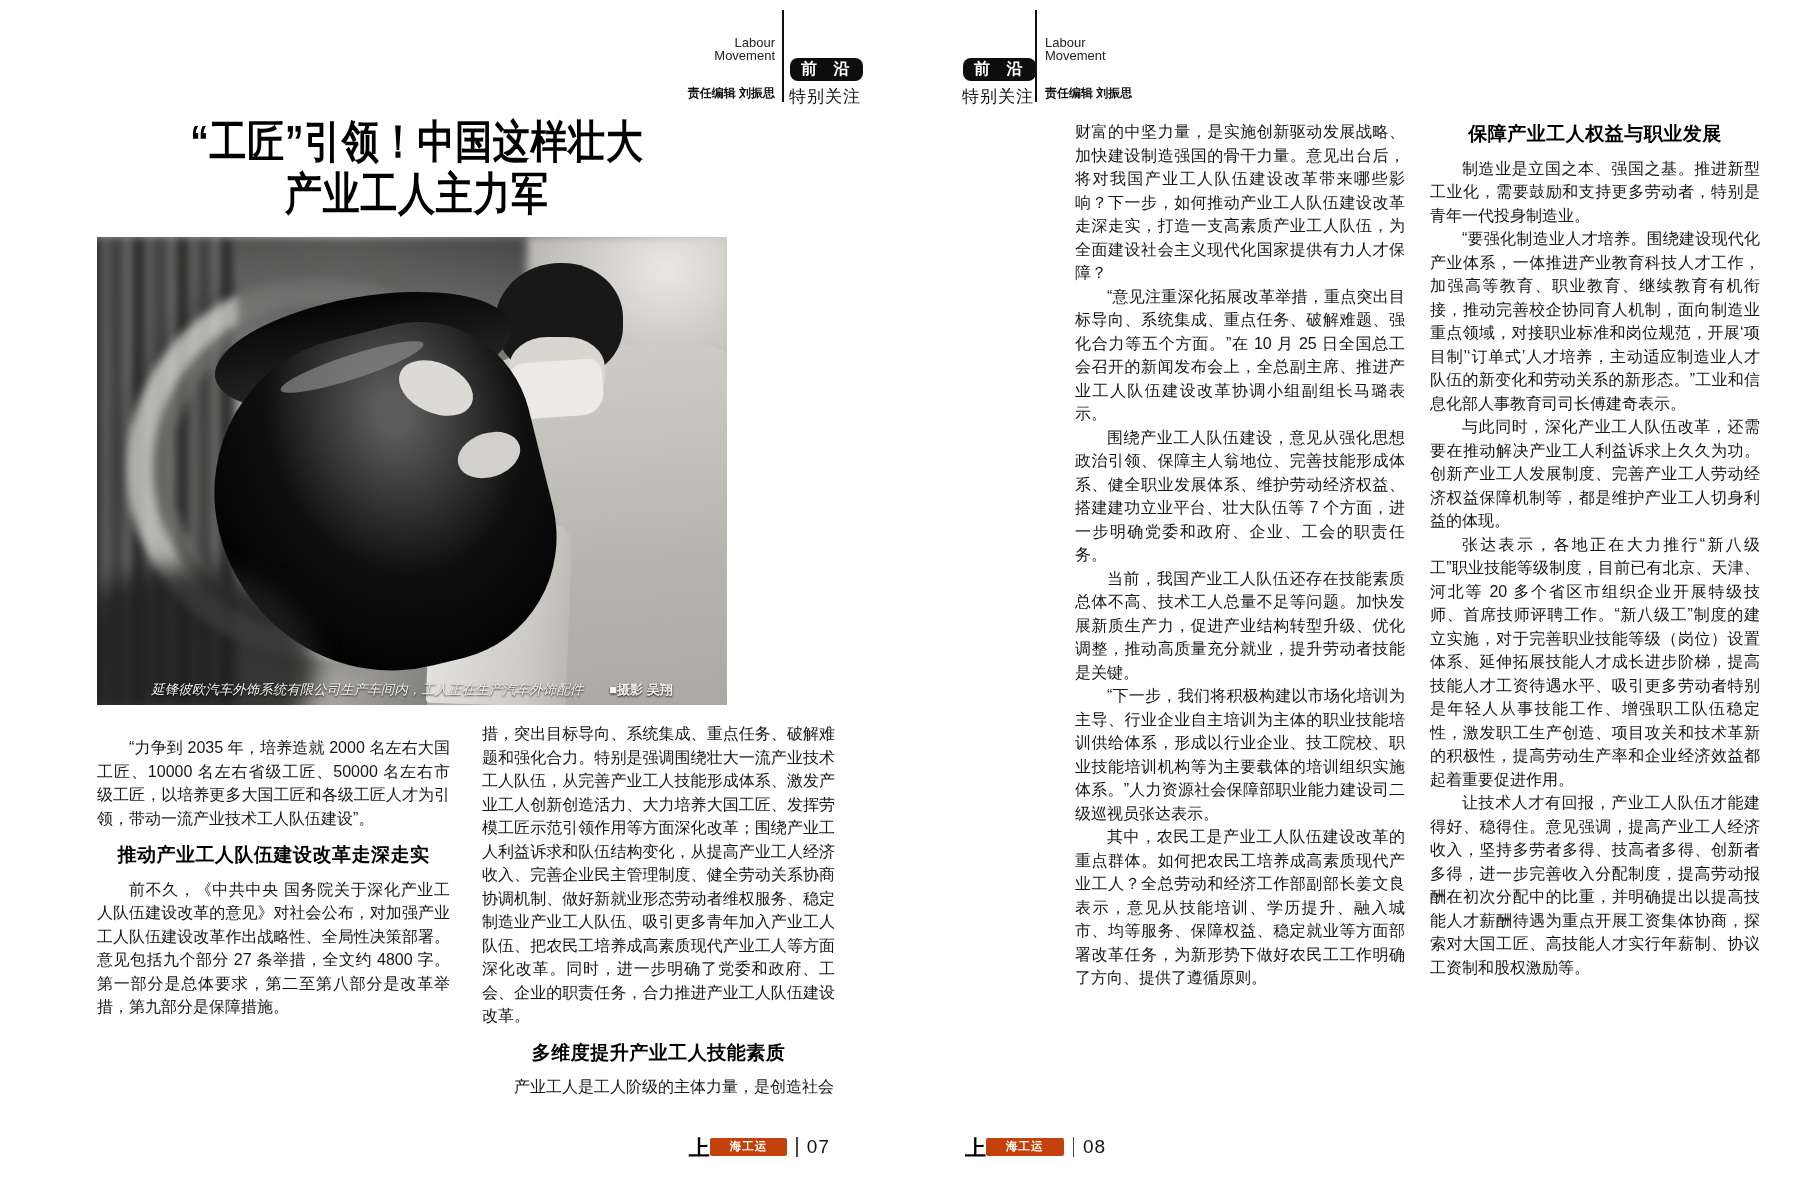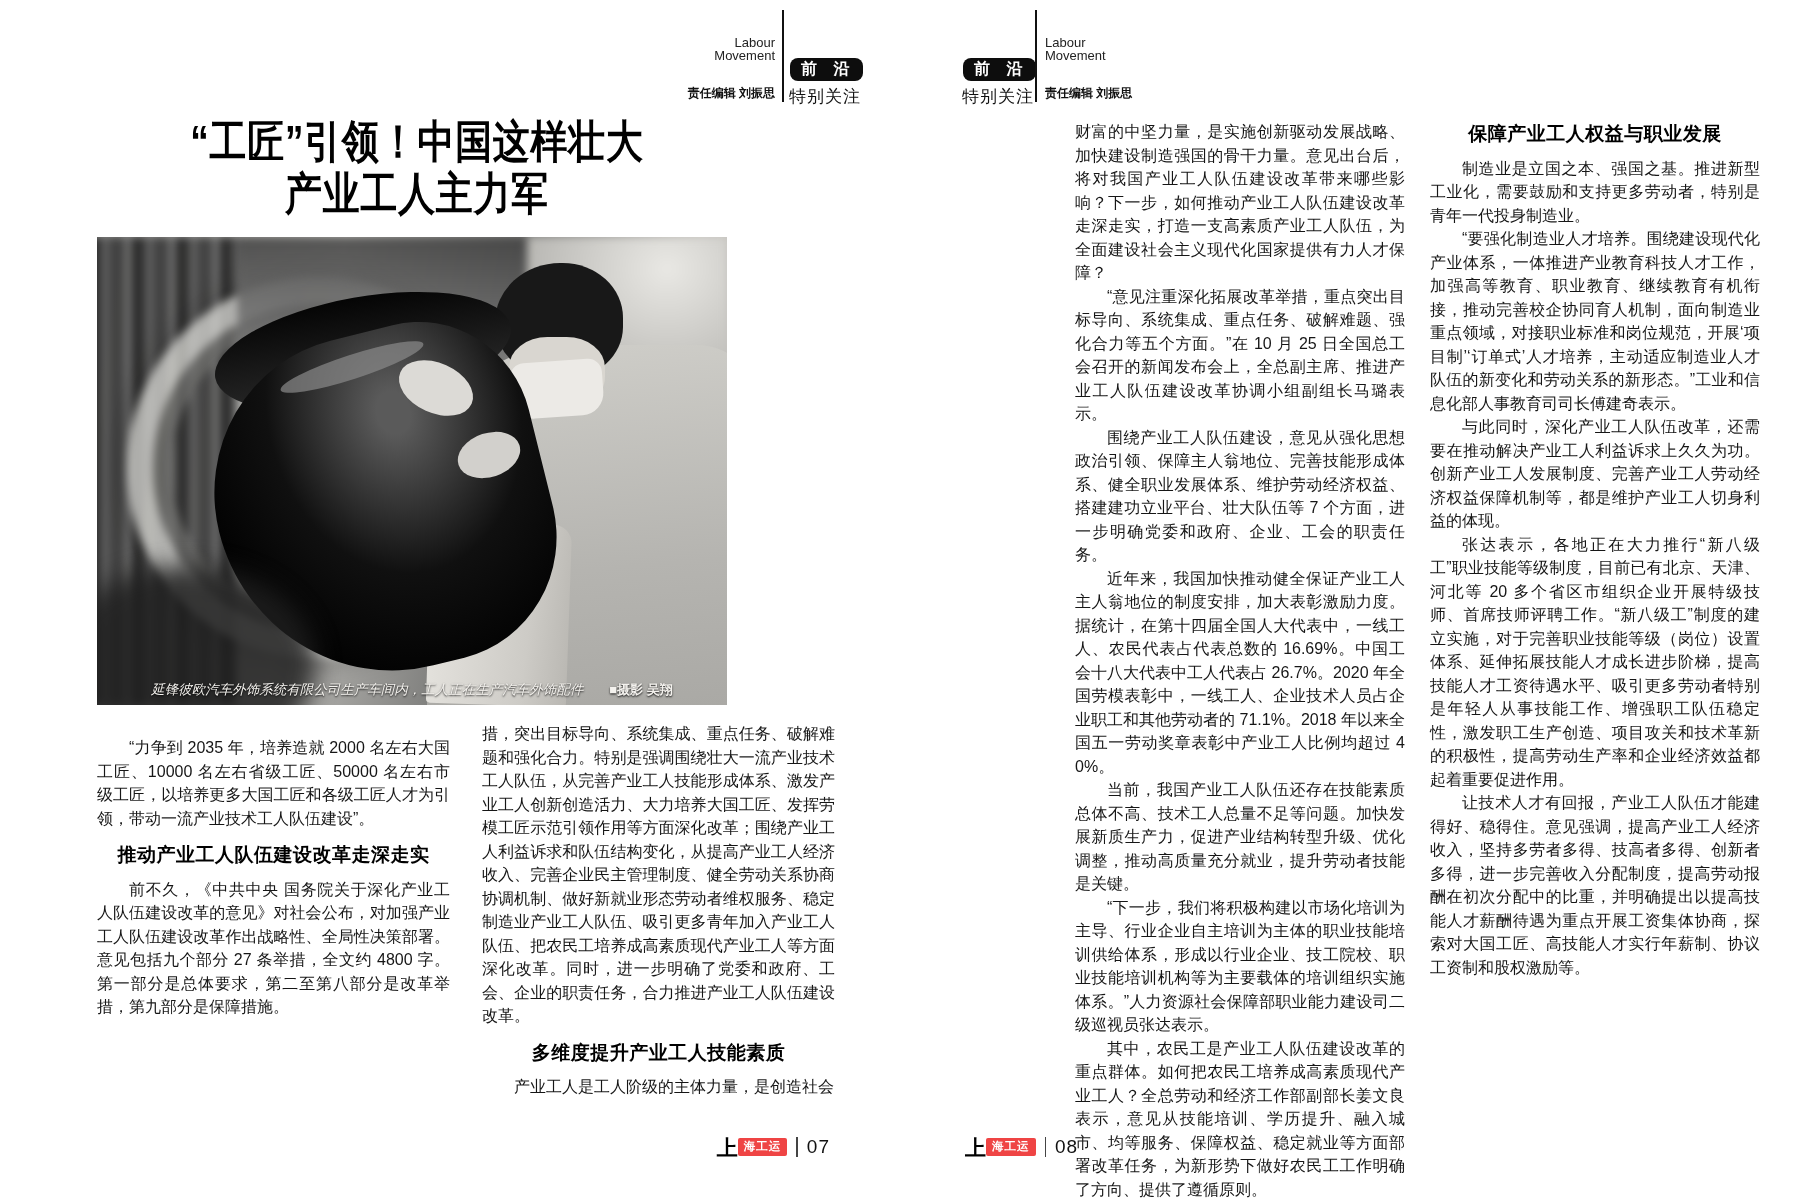--- a/index.html
+++ b/index.html
@@ -59,21 +59,21 @@
   .ind{text-indent:2em;}
   .sec-h{text-align:center;font-weight:bold;font-size:19px;margin:13px 0 11px;letter-spacing:.5px;color:#000;text-indent:0;}
   .sec-h.first{margin-top:2px;}
   .bold-tail{font-weight:bold;}
 
   
   .foot{position:absolute;top:1136px;display:flex;align-items:center;}
   .foot-l{left:640px;width:190px;justify-content:flex-end;}
   .foot-r{left:965px;width:190px;justify-content:flex-start;}
   .logo-shang{font-size:21px;font-weight:900;color:#000;line-height:1;}
-  .logo-box{background:#ef4444;color:#fff;font-size:11.5px;font-weight:bold;padding:3px 6px;letter-spacing:1px;line-height:1;border-radius:2px;}
+  .logo-box{background:#c2410c;color:#fff;font-size:11.5px;font-weight:bold;padding:3px 20px;letter-spacing:1px;line-height:1;border-radius:2px;}
   .foot-sep{display:inline-block;width:1.5px;height:20px;background:#444;margin:0 9px;}
   .foot-num{font-size:19px;color:#111;letter-spacing:1px;}
 </style>
 </head>
 <body>
 
 <div class="spread">
 
   <div class="hdr-en" style="left:620px;top:36px;width:155px;text-align:right;">
     <div>Labour</div>
@@ -130,21 +130,20 @@
   <div class="col" style="left:482px;top:722px;">
     <p class="p">措，突出目标导向、系统集成、重点任务、破解难题和强化合力。特别是强调围绕壮大一流产业技术工人队伍，从完善产业工人技能形成体系、激发产业工人创新创造活力、大力培养大国工匠、发挥劳模工匠示范引领作用等方面深化改革；围绕产业工人利益诉求和队伍结构变化，从提高产业工人经济收入、完善企业民主管理制度、健全劳动关系协商协调机制、做好新就业形态劳动者维权服务、稳定制造业产业工人队伍、吸引更多青年加入产业工人队伍、把农民工培养成高素质现代产业工人等方面深化改革。同时，进一步明确了党委和政府、工会、企业的职责任务，合力推进产业工人队伍建设改革。</p>
     <p class="p sec-h">多维度提升产业工人技能素质</p>
     <p class="p ind">产业工人是工人阶级的主体力量，是创造社会</p>
   </div>
 
   <div class="col col-r" style="left:1035px;top:120px;">
     <p class="p">财富的中坚力量，是实施创新驱动发展战略、加快建设制造强国的骨干力量。意见出台后，将对我国产业工人队伍建设改革带来哪些影响？下一步，如何推动产业工人队伍建设改革走深走实，打造一支高素质产业工人队伍，为全面建设社会主义现代化国家提供有力人才保障？</p>
     <p class="p ind">“意见注重深化拓展改革举措，重点突出目标导向、系统集成、重点任务、破解难题、强化合力等五个方面。”在 10 月 25 日全国总工会召开的新闻发布会上，全总副主席、推进产业工人队伍建设改革协调小组副组长马璐表示。</p>
     <p class="p ind">围绕产业工人队伍建设，意见从强化思想政治引领、保障主人翁地位、完善技能形成体系、健全职业发展体系、维护劳动经济权益、搭建建功立业平台、壮大队伍等 7 个方面，进一步明确党委和政府、企业、工会的职责任务。</p>
-    <p class="p ind">近年来，我国加快推动健全保证产业工人主人翁地位的制度安排，加大表彰激励力度。据统计，在第十四届全国人大代表中，一线工人、农民代表占代表总数的 16.69%。中国工会十八大代表中工人代表占 26.7%。2020 年全国劳模表彰中，一线工人、企业技术人员占企业职工和其他劳动者的 71.1%。2018 年以来全国五一劳动奖章表彰中产业工人比例均超过 40%。</p>
     <p class="p ind">当前，我国产业工人队伍还存在技能素质总体不高、技术工人总量不足等问题。加快发展新质生产力，促进产业结构转型升级、优化调整，推动高质量充分就业，提升劳动者技能是关键。</p>
     <p class="p ind">“下一步，我们将积极构建以市场化培训为主导、行业企业自主培训为主体的职业技能培训供给体系，形成以行业企业、技工院校、职业技能培训机构等为主要载体的培训组织实施体系。”人力资源社会保障部职业能力建设司二级巡视员张达表示。</p>
     <p class="p ind">其中，农民工是产业工人队伍建设改革的重点群体。如何把农民工培养成高素质现代产业工人？全总劳动和经济工作部副部长姜文良表示，意见从技能培训、学历提升、融入城市、均等服务、保障权益、稳定就业等方面部署改革任务，为新形势下做好农民工工作明确了方向、提供了遵循原则。</p>
   </div>
 
   <div class="col col-r" style="left:1390px;top:120px;">
     <p class="p sec-h first">保障产业工人权益与职业发展</p>
     <p class="p ind">制造业是立国之本、强国之基。推进新型工业化，需要鼓励和支持更多劳动者，特别是青年一代投身制造业。</p>
     <p class="p ind">“要强化制造业人才培养。围绕建设现代化产业体系，一体推进产业教育科技人才工作，加强高等教育、职业教育、继续教育有机衔接，推动完善校企协同育人机制，面向制造业重点领域，对接职业标准和岗位规范，开展‘项目制’‘订单式’人才培养，主动适应制造业人才队伍的新变化和劳动关系的新形态。”工业和信息化部人事教育司司长傅建奇表示。</p>
     <p class="p ind">与此同时，深化产业工人队伍改革，还需要在推动解决产业工人利益诉求上久久为功。创新产业工人发展制度、完善产业工人劳动经济权益保障机制等，都是维护产业工人切身利益的体现。</p>

